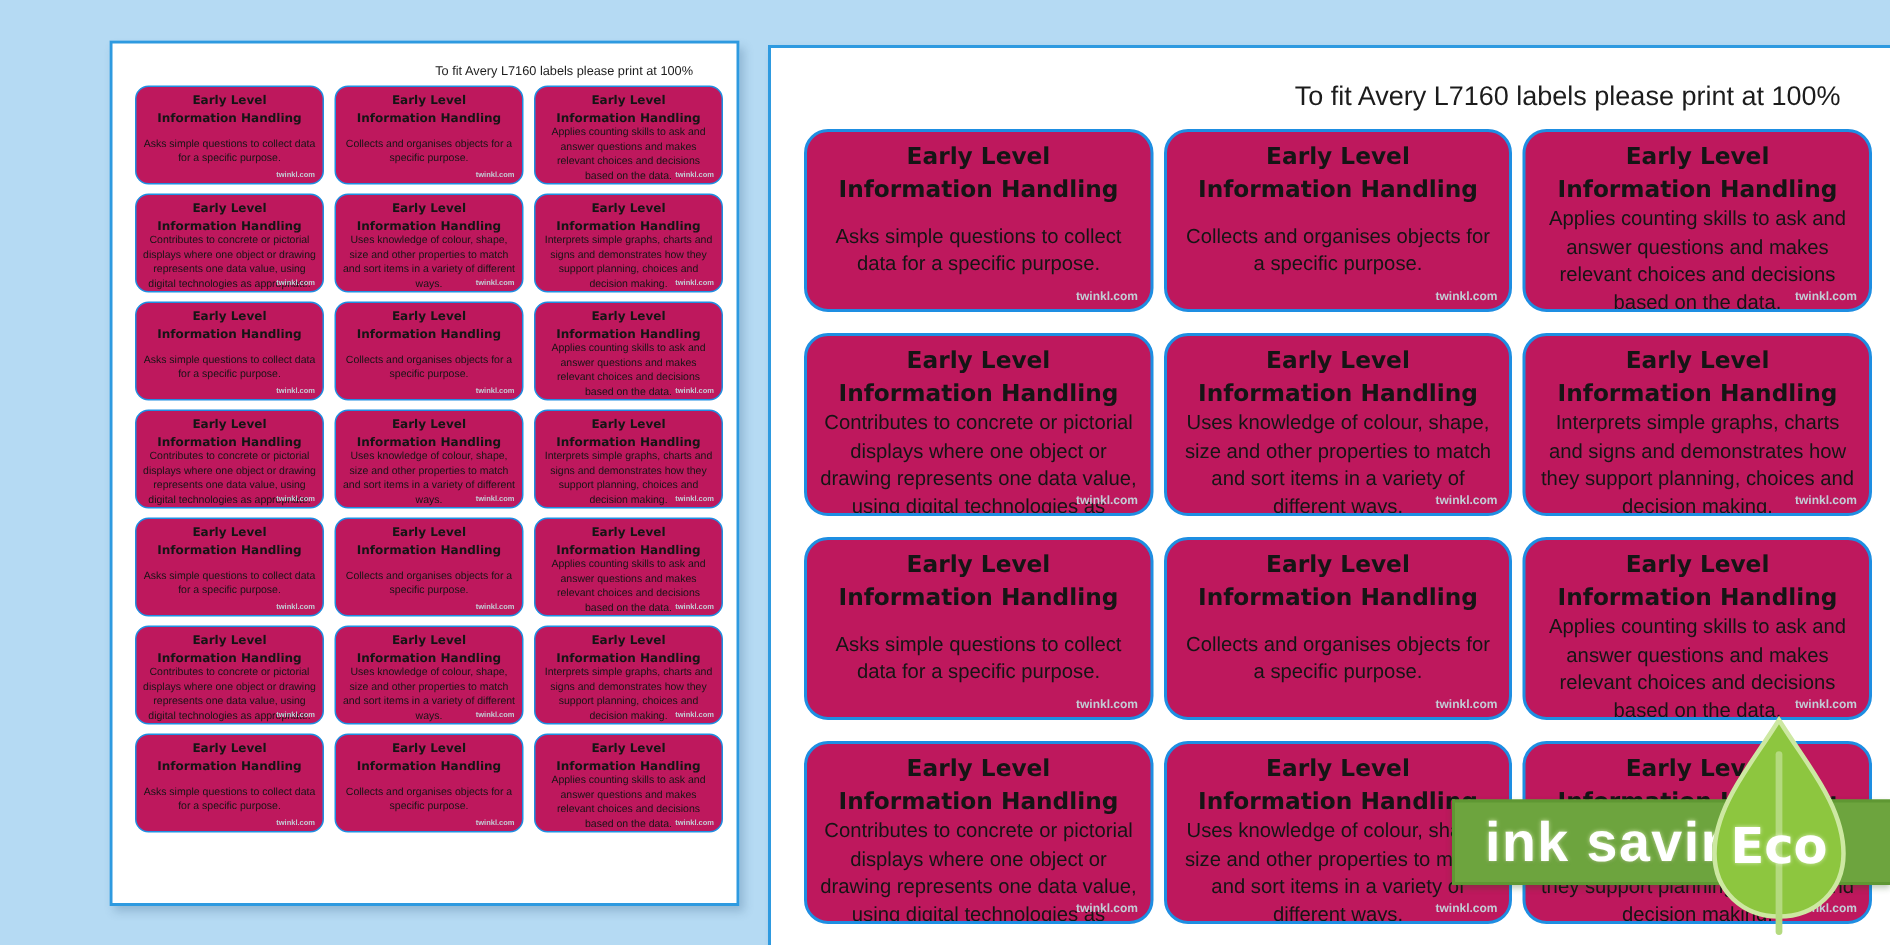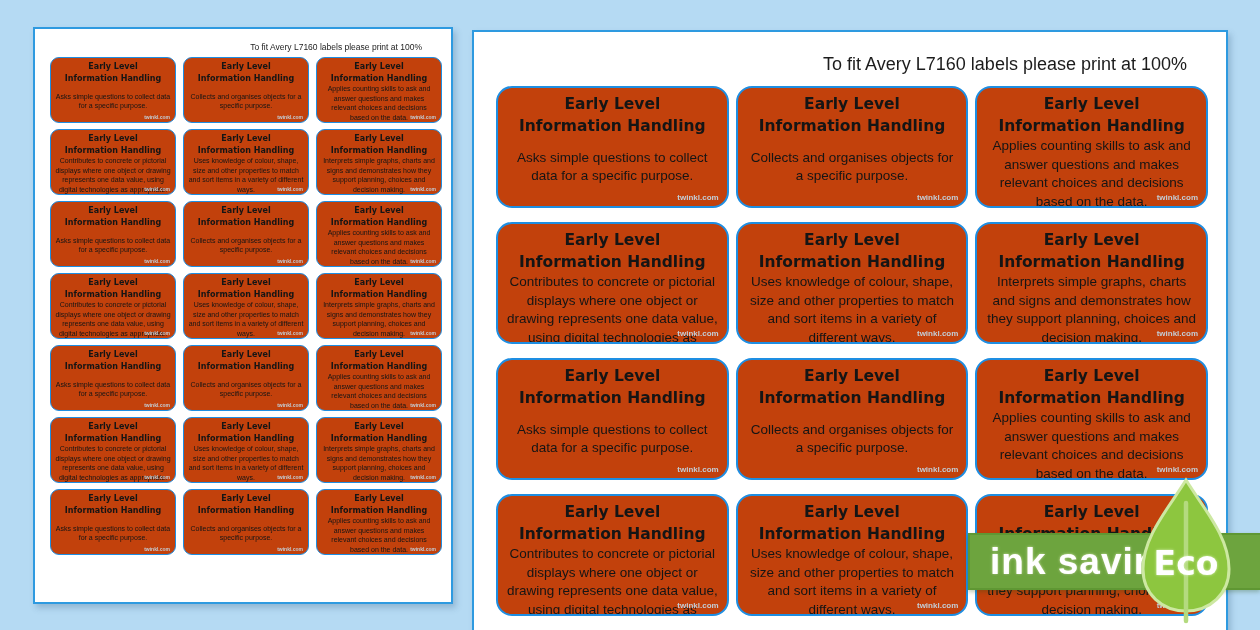--- a/index.html
+++ b/index.html
@@ -5,36 +5,37 @@
   html,body{margin:0;padding:0;}
   body{
     width:1260px;height:630px;overflow:hidden;position:relative;
     background:#b5daf3;
     font-family:"Liberation Sans", sans-serif;
   }
   .page{
     position:absolute;background:#ffffff;
     border:2px solid #2e9ae0;box-sizing:border-box;
     box-shadow:3px 4px 6px rgba(40,80,120,0.25);
+    margin-left:40px;
   }
   #left-page{left:33px;top:27px;width:420px;height:577px;}
   #right-page{left:472px;top:30px;width:756px;height:720px;}
   .note{
     position:absolute;color:#1c1c1c;white-space:nowrap;
     font-family:"Liberation Sans", sans-serif;
   }
   #left-note{top:13px;right:29px;font-size:8.5px;}
   #right-note{top:22px;right:39px;font-size:18px;}
   .grid{
     position:absolute;display:grid;grid-template-columns:repeat(3,1fr);
   }
   #left-grid{left:15px;top:28px;width:392px;grid-auto-rows:66px;gap:6px 7px;}
   #right-grid{left:22px;top:54px;width:712px;grid-auto-rows:122px;gap:14px 7px;}
   .card{
-    background:#c2410c;border:2px solid #1e8ee2;box-sizing:border-box;
+    background:#be185d;border:2px solid #1e8ee2;box-sizing:border-box;
     display:flex;flex-direction:column;align-items:center;text-align:center;
     position:relative;color:#151515;overflow:hidden;
   }
   #left-grid .card{border-radius:9px;border-width:1.5px;padding:3px 4px 4px;}
   #right-grid .card{border-radius:16px;padding:5px 8px 9px;}
   .t{font-family:"DejaVu Sans", sans-serif;font-weight:bold;}
   #left-grid .t{font-size:8px;line-height:11.5px;}
   #right-grid .t{font-size:15.5px;line-height:22px;}
   .bw{flex:1;display:flex;align-items:center;justify-content:center;width:100%;}
   .b{font-family:"Liberation Sans", sans-serif;}

